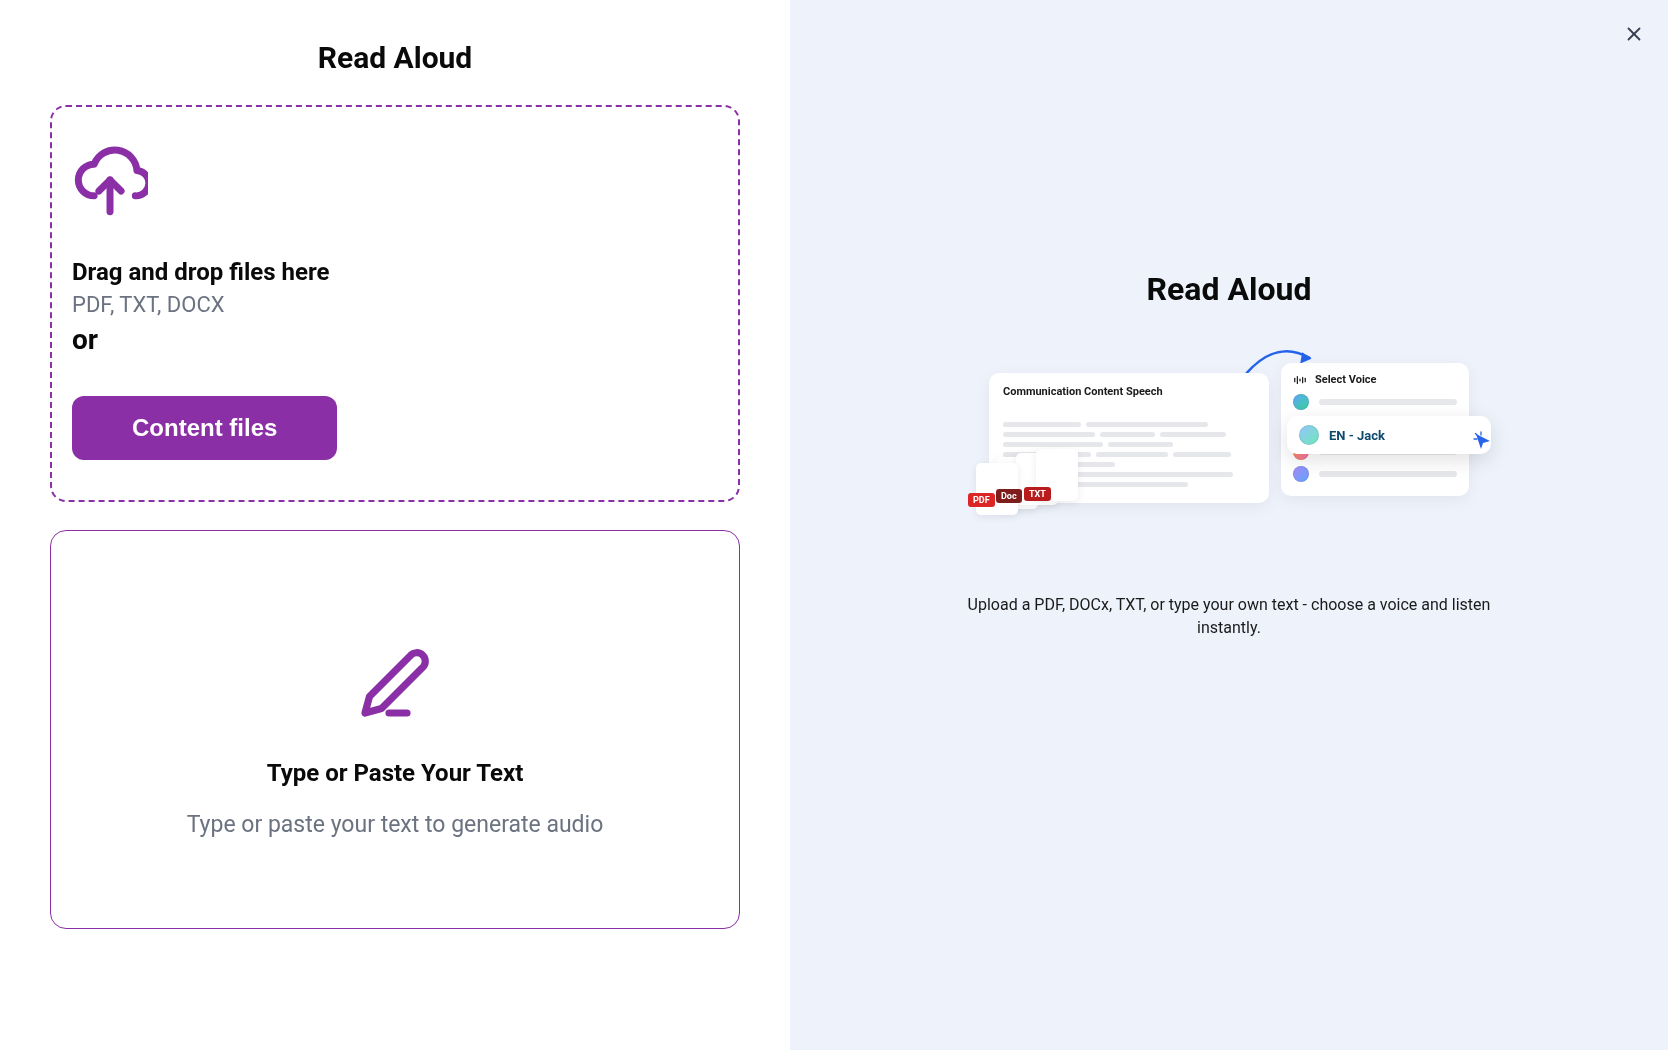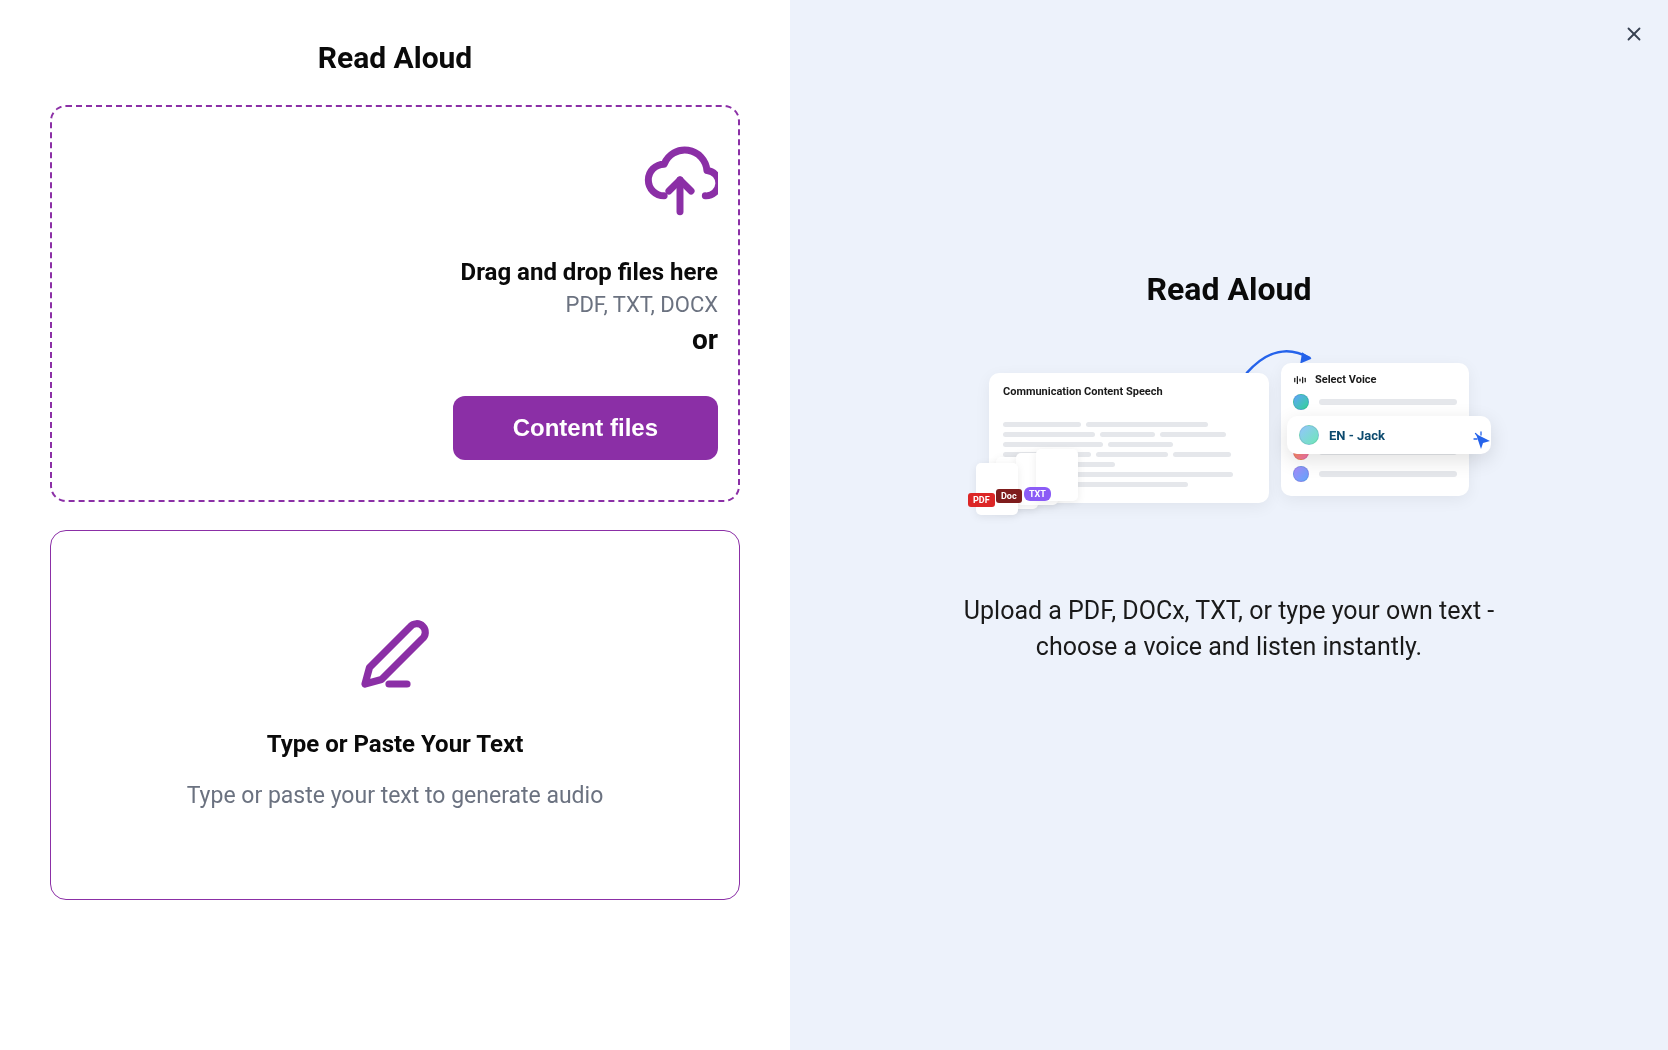--- a/index.html
+++ b/index.html
@@ -34,21 +34,21 @@
       color: #0a0a0a;
       text-align: center;
       margin-bottom: 30px;
     }
     .dropzone {
       border: 2px dashed #8b2fa6;
       border-radius: 16px;
       padding: 35px 20px 40px;
       display: flex;
       flex-direction: column;
-      align-items: flex-end;
+      align-items: flex-start;
       margin-bottom: 28px;
     }
     .upload-icon {
       width: 76px;
       height: 76px;
       margin-bottom: 40px;
     }
     .dropzone-heading {
       font-size: 24px;
       font-weight: 700;
@@ -72,21 +72,21 @@
       border: none;
       border-radius: 12px;
       padding: 18px 60px;
       font-size: 24px;
       font-weight: 700;
       cursor: pointer;
     }
     .text-input-card {
       border: 1.5px solid #8b2fa6;
       border-radius: 16px;
-      padding: 87px 20px 90px;
+      padding: 116px 20px 90px;
       display: flex;
       flex-direction: column;
       align-items: center;
     }
     .pencil-icon {
       width: 72px;
       height: 72px;
       margin-bottom: 40px;
     }
     .text-card-heading {
@@ -242,21 +242,21 @@
       position: absolute;
       right: -14px;
       top: 68px;
     }
     .arrow-curve {
       position: absolute;
       left: 265px;
       top: -22px;
     }
     .right-desc {
-      font-size: 25px;
+      font-size: 16px;
       color: #1a1a1a;
       text-align: center;
       line-height: 1.45;
       max-width: 550px;
     }
   </style>
 </head>
 <body>
 
 <div class="left-panel">
@@ -320,21 +320,21 @@
         </div>
       </div>
 
       <div class="file-stack">
         <div class="file-page" style="left:20px; top:-6px;"></div>
         <div class="file-page" style="left:40px; top:-10px;"></div>
         <div class="file-page" style="left:60px; top:-14px;"></div>
         <div class="file-page" style="left:0; top:0;"></div>
         <div class="file-badge" style="left:-8px; top:30px; background:#dc2626;">PDF</div>
         <div class="file-badge" style="left:20px; top:26px; background:#7f1d1d;">Doc</div>
-        <div class="file-badge" style="left:48px; top:24px; background:#8b5cf6;border-radius:6px;">TXT</div>
+        <div class="file-badge" style="left:48px; top:24px; background:#b91c1c;">TXT</div>
       </div>
 
       <div class="voice-card">
         <div class="voice-header">
           <svg width="14" height="12" viewBox="0 0 16 12" fill="none" stroke="#1a1a1a" stroke-width="1.4" stroke-linecap="round">
             <path d="M2 4 L2 8"></path>
               <path d="M5 2 L5 10"></path>
               <path d="M8 5 L8 7"></path>
               <path d="M11 3 L11 9"></path>
               <path d="M14 4 L14 8"></path>

